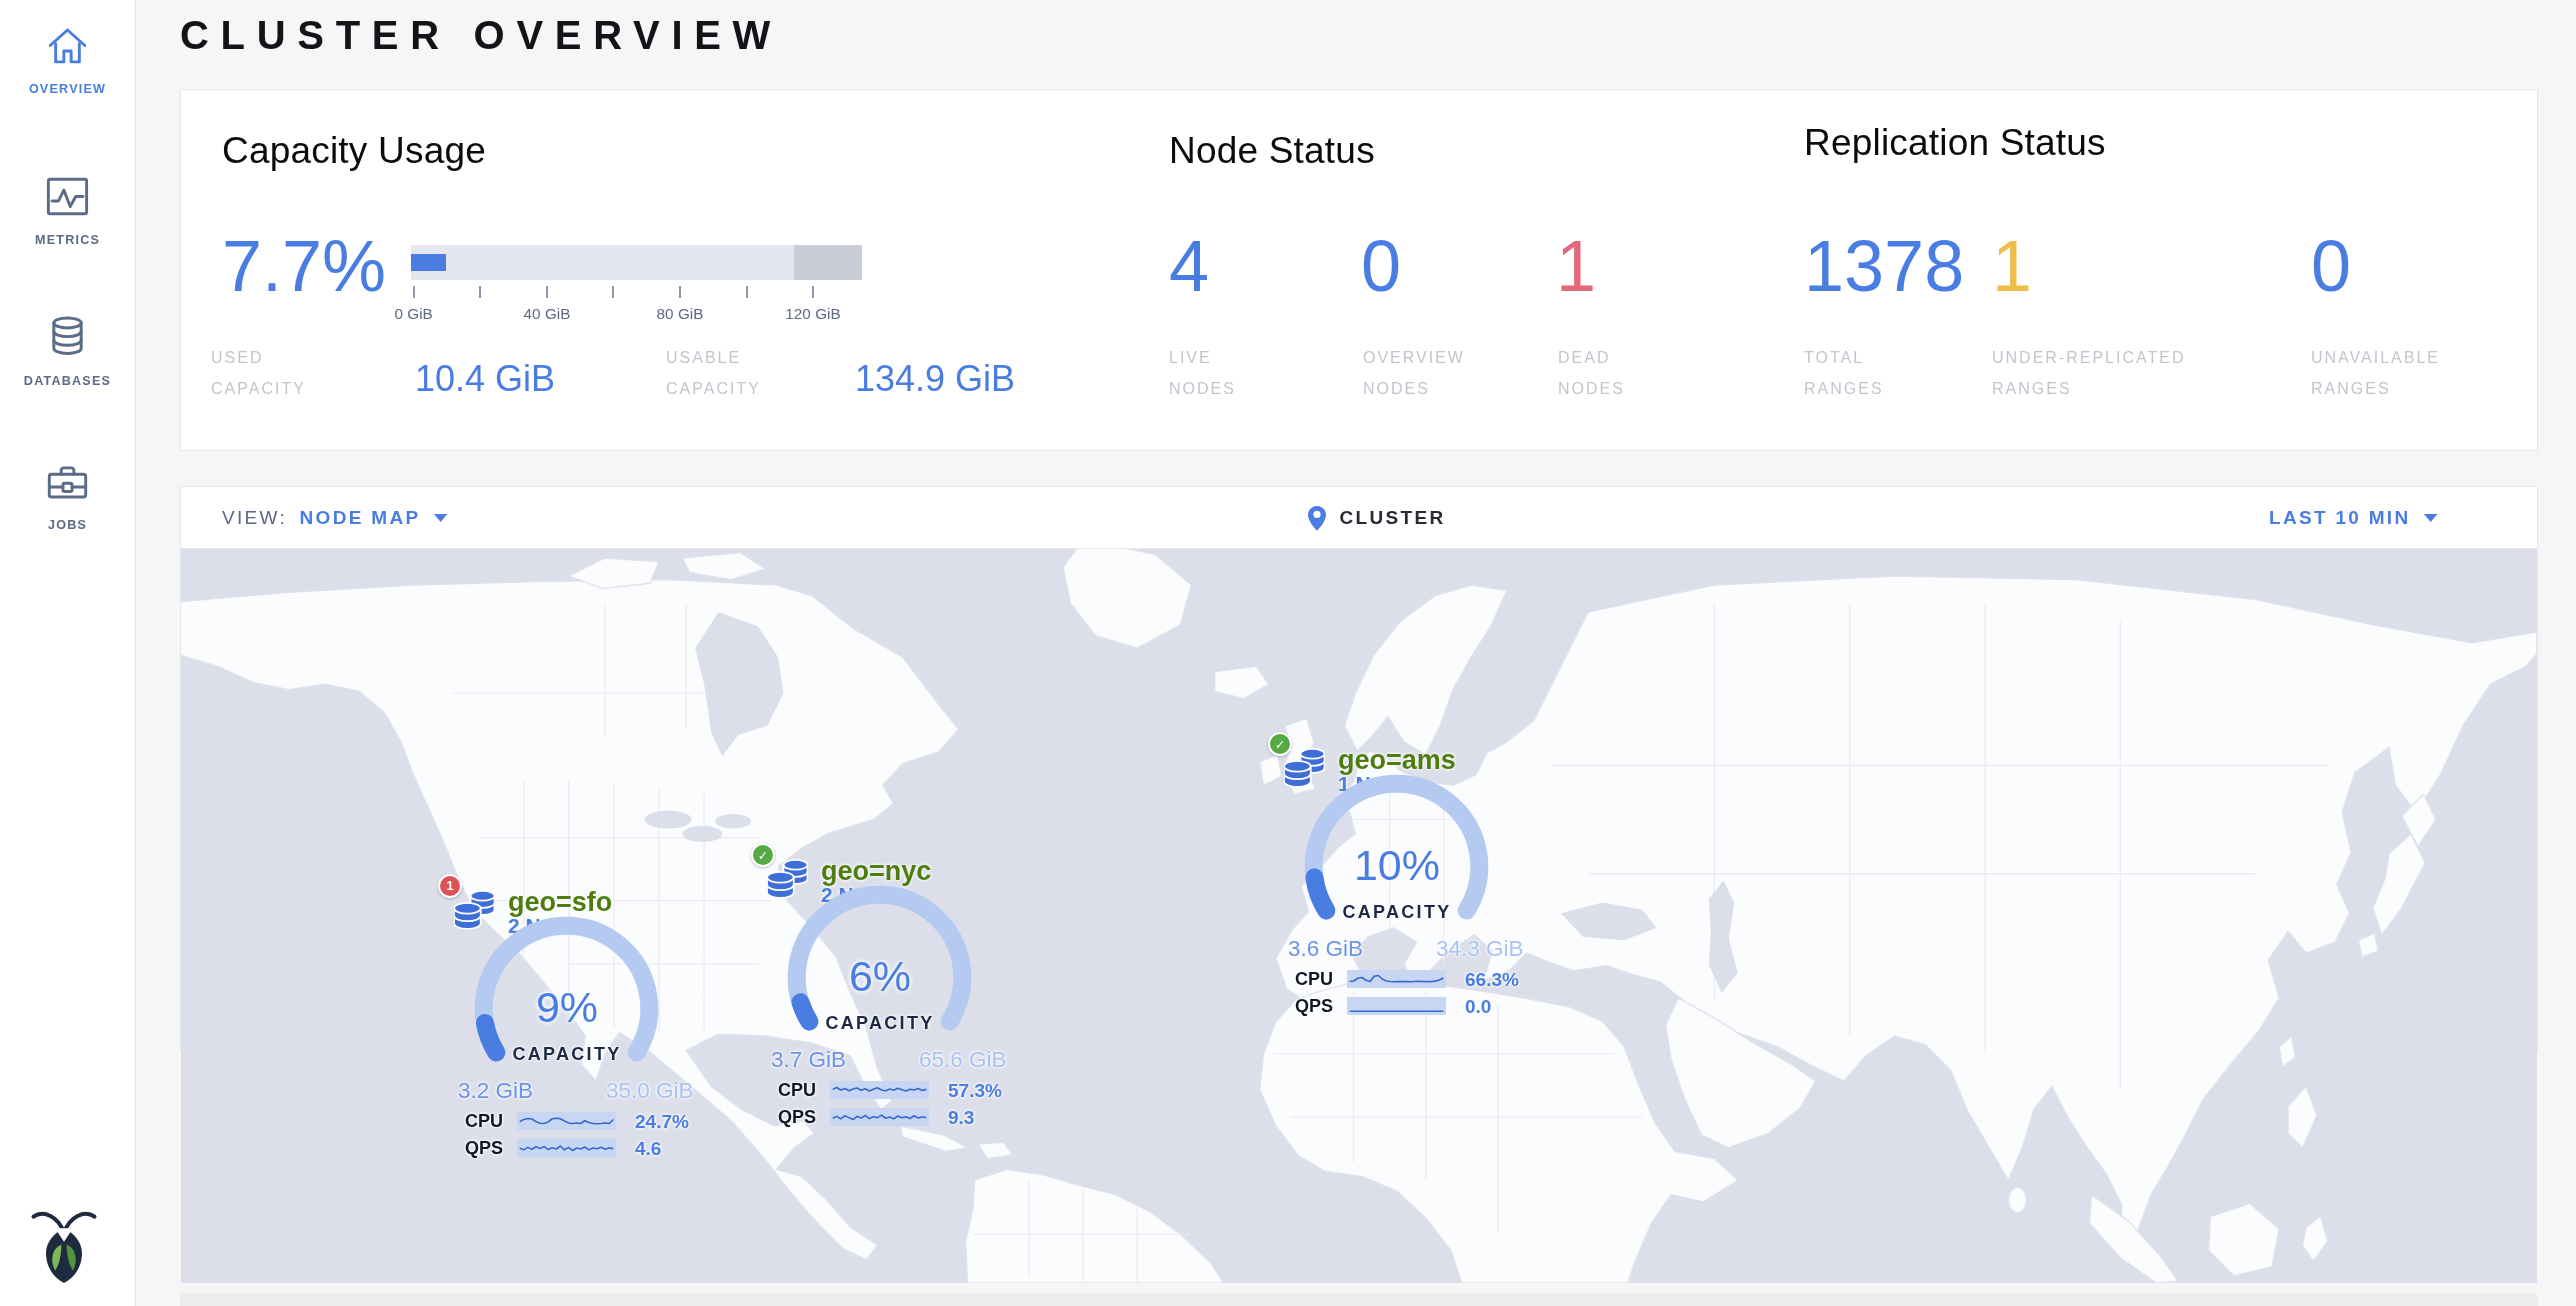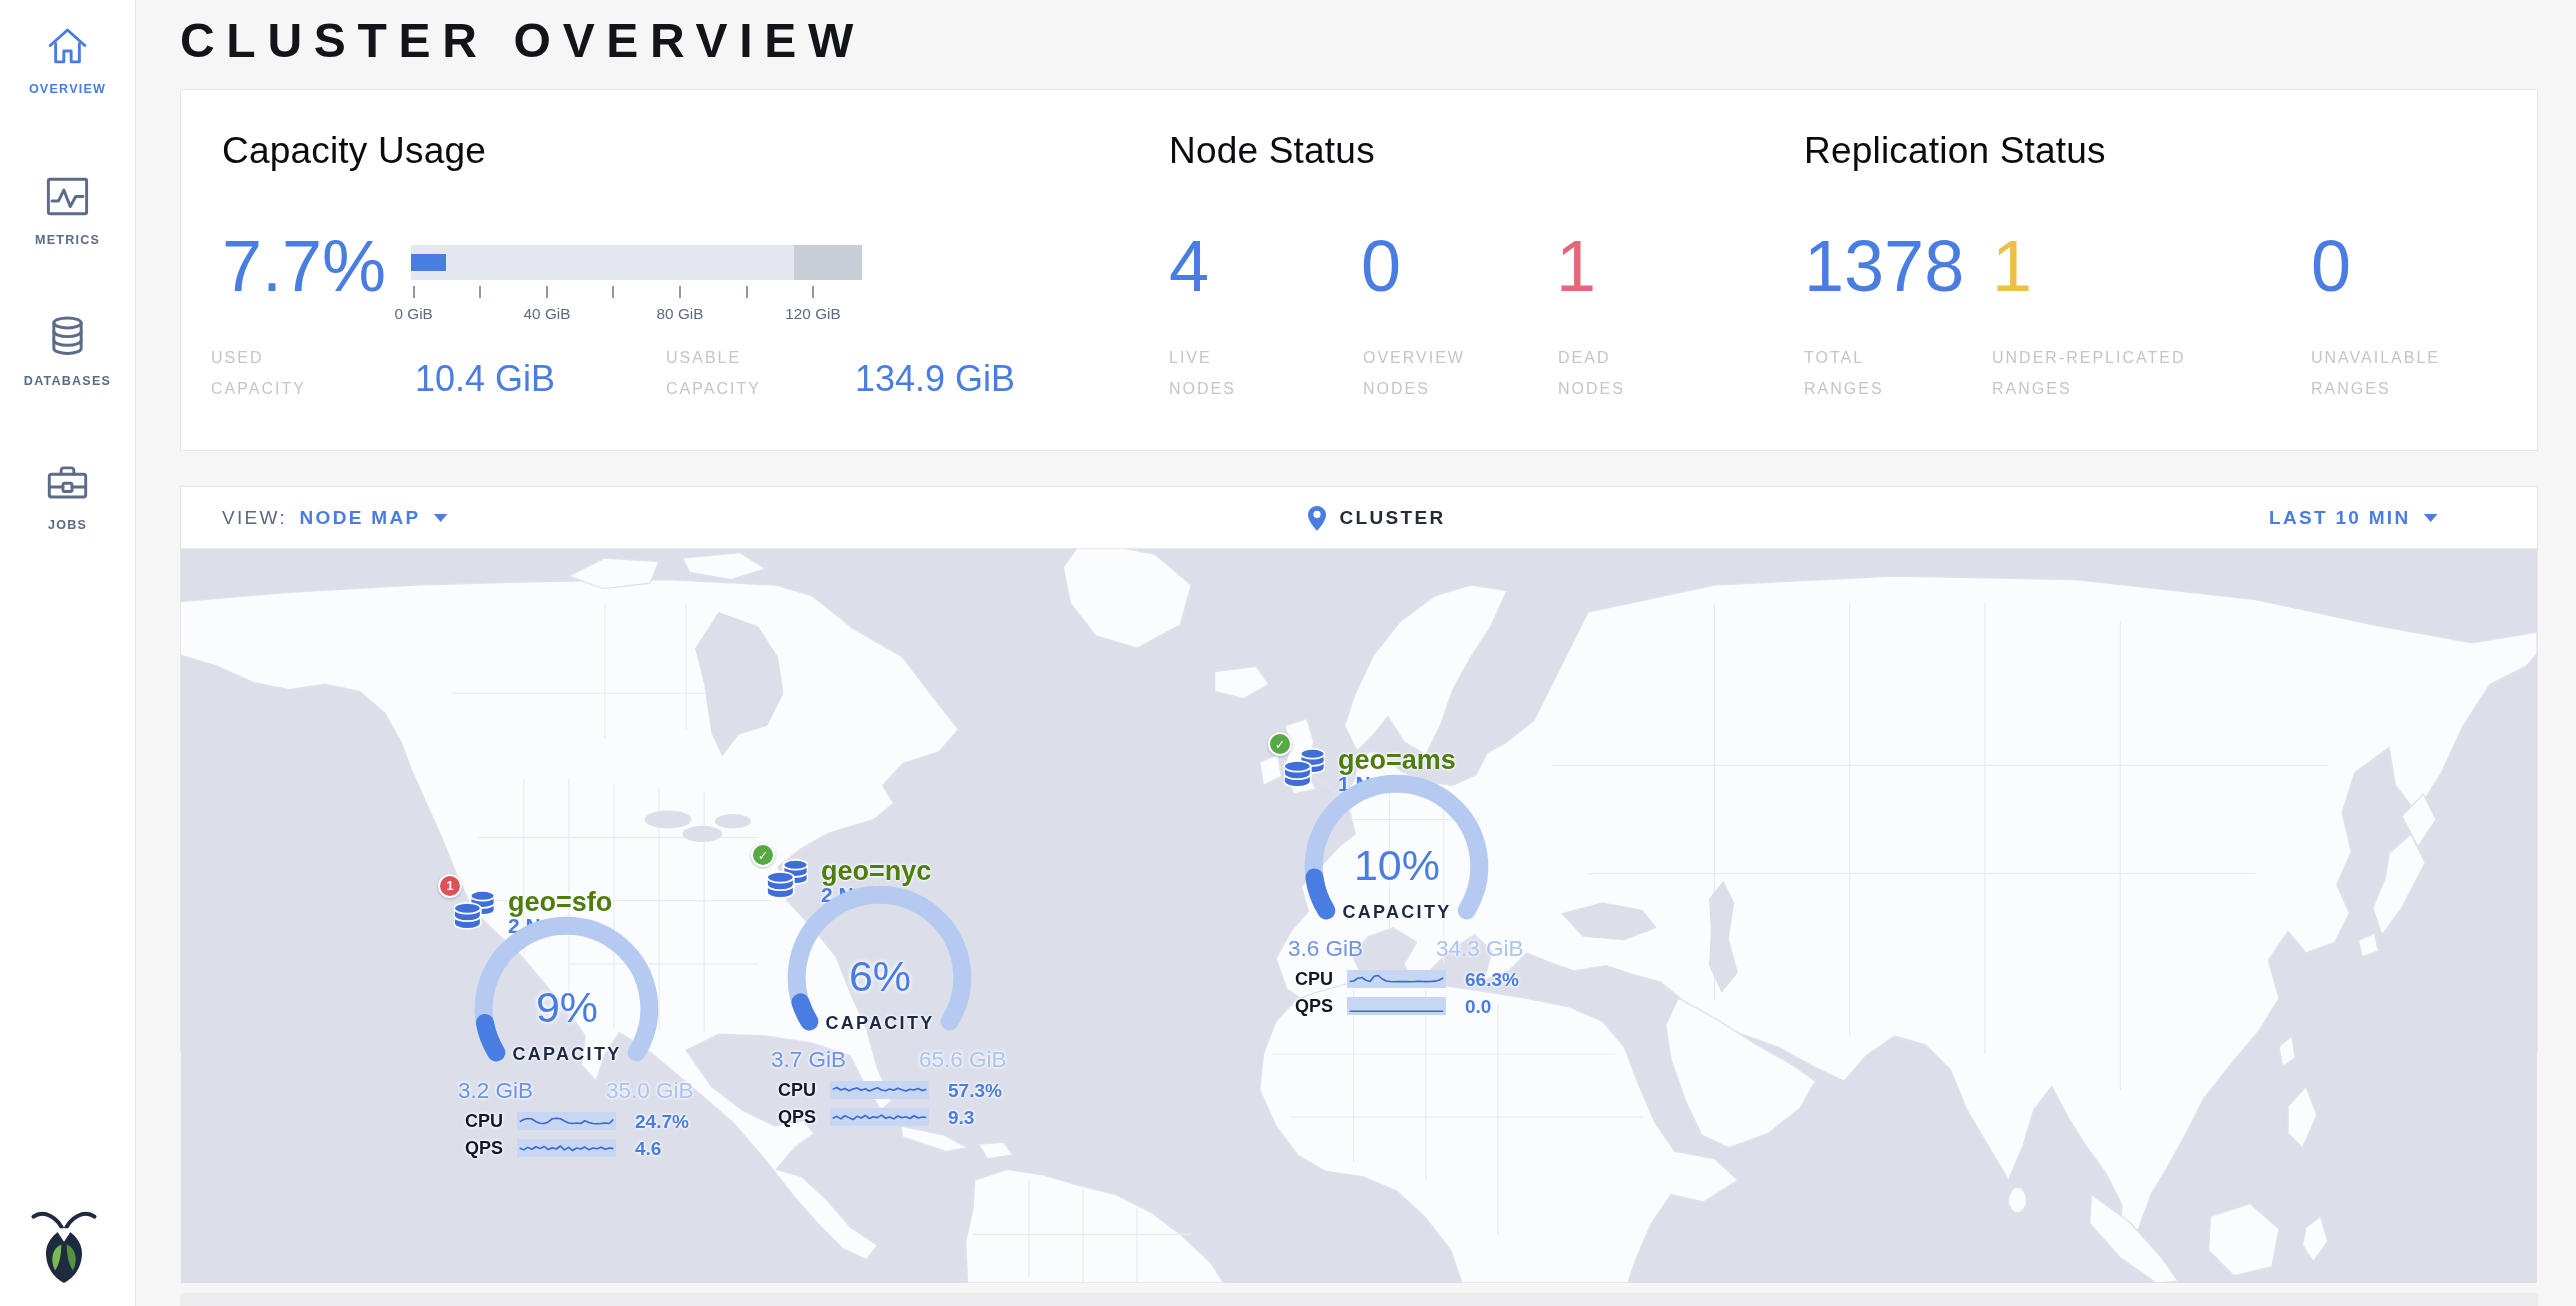--- a/index.html
+++ b/index.html
@@ -13,21 +13,21 @@
   .nav-icon { display:block; margin:0 auto; }
   .nav-icon path, .nav-icon rect, .nav-icon ellipse, .nav-icon polyline
             { fill:none; stroke:#5b6b88; stroke-width:3.2; stroke-linecap:round; stroke-linejoin:round; }
   .nav-item.active .nav-icon path, .nav-item.active .nav-icon rect,
   .nav-item.active .nav-icon ellipse, .nav-item.active .nav-icon polyline { stroke:#4a7de2; }
   .nav-label { margin-top:10.8px; font-size:12.6px; font-weight:700; letter-spacing:1.2px; color:#5b6b88; }
   .nav-item.active .nav-label { color:#4a7de2; }
   .logo { position:absolute; left:27px; top:1205px; cursor:pointer; }
 
   
-  .page-title { position:absolute; left:180px; top:12.6px; font-size:48px; font-weight:700;
+  .page-title { position:absolute; left:180px; top:12.6px; font-size:40px; font-weight:700;
                 letter-spacing:11.7px; color:#131419; }
 
   
   .card { position:absolute; background:#fff; border:0.9px solid #e5e6ea; }
   .summary-card { left:180px; top:89px; width:2358px; height:362px; }
   .map-card { left:180px; top:486px; width:2358px; height:565px; }
 
   .grp h2 { position:absolute; font-size:37px; font-weight:500; color:#0a0b0f; letter-spacing:0.2px; }
   .big-num { position:absolute; font-size:72px; font-weight:500; color:#4a7de2; line-height:1; }
   .stat-label { position:absolute; font-size:16px; font-weight:500; letter-spacing:2px;
@@ -200,21 +200,21 @@
 NODES</div>
     <div class="big-num" style="left: 1180px; top: 140px; color: rgb(74, 125, 226);">0</div>
     <div class="stat-label" style="left:1182px;top:252px">OVERVIEW
 NODES</div>
     <div class="big-num" style="left: 1375px; top: 140px; color: rgb(226, 105, 124);">1</div>
     <div class="stat-label" style="left:1377px;top:252px">DEAD
 NODES</div>
   </div>
 
   <div class="grp">
-    <h2 style="left:1623px;top:40px">Replication Status</h2>
+    <h2 style="left:1623px;top:32px">Replication Status</h2>
     <div class="big-num" style="left: 1623px; top: 140px; color: rgb(74, 125, 226);">1378</div>
     <div class="stat-label" style="left:1623px;top:252px">TOTAL
 RANGES</div>
     <div class="big-num" style="left: 1811px; top: 140px; color: rgb(238, 189, 74);">1</div>
     <div class="stat-label" style="left:1811px;top:252px">UNDER-REPLICATED
 RANGES</div>
     <div class="big-num" style="left: 2130px; top: 140px; color: rgb(74, 125, 226);">0</div>
     <div class="stat-label" style="left:2130px;top:252px">UNAVAILABLE
 RANGES</div>
   </div>

